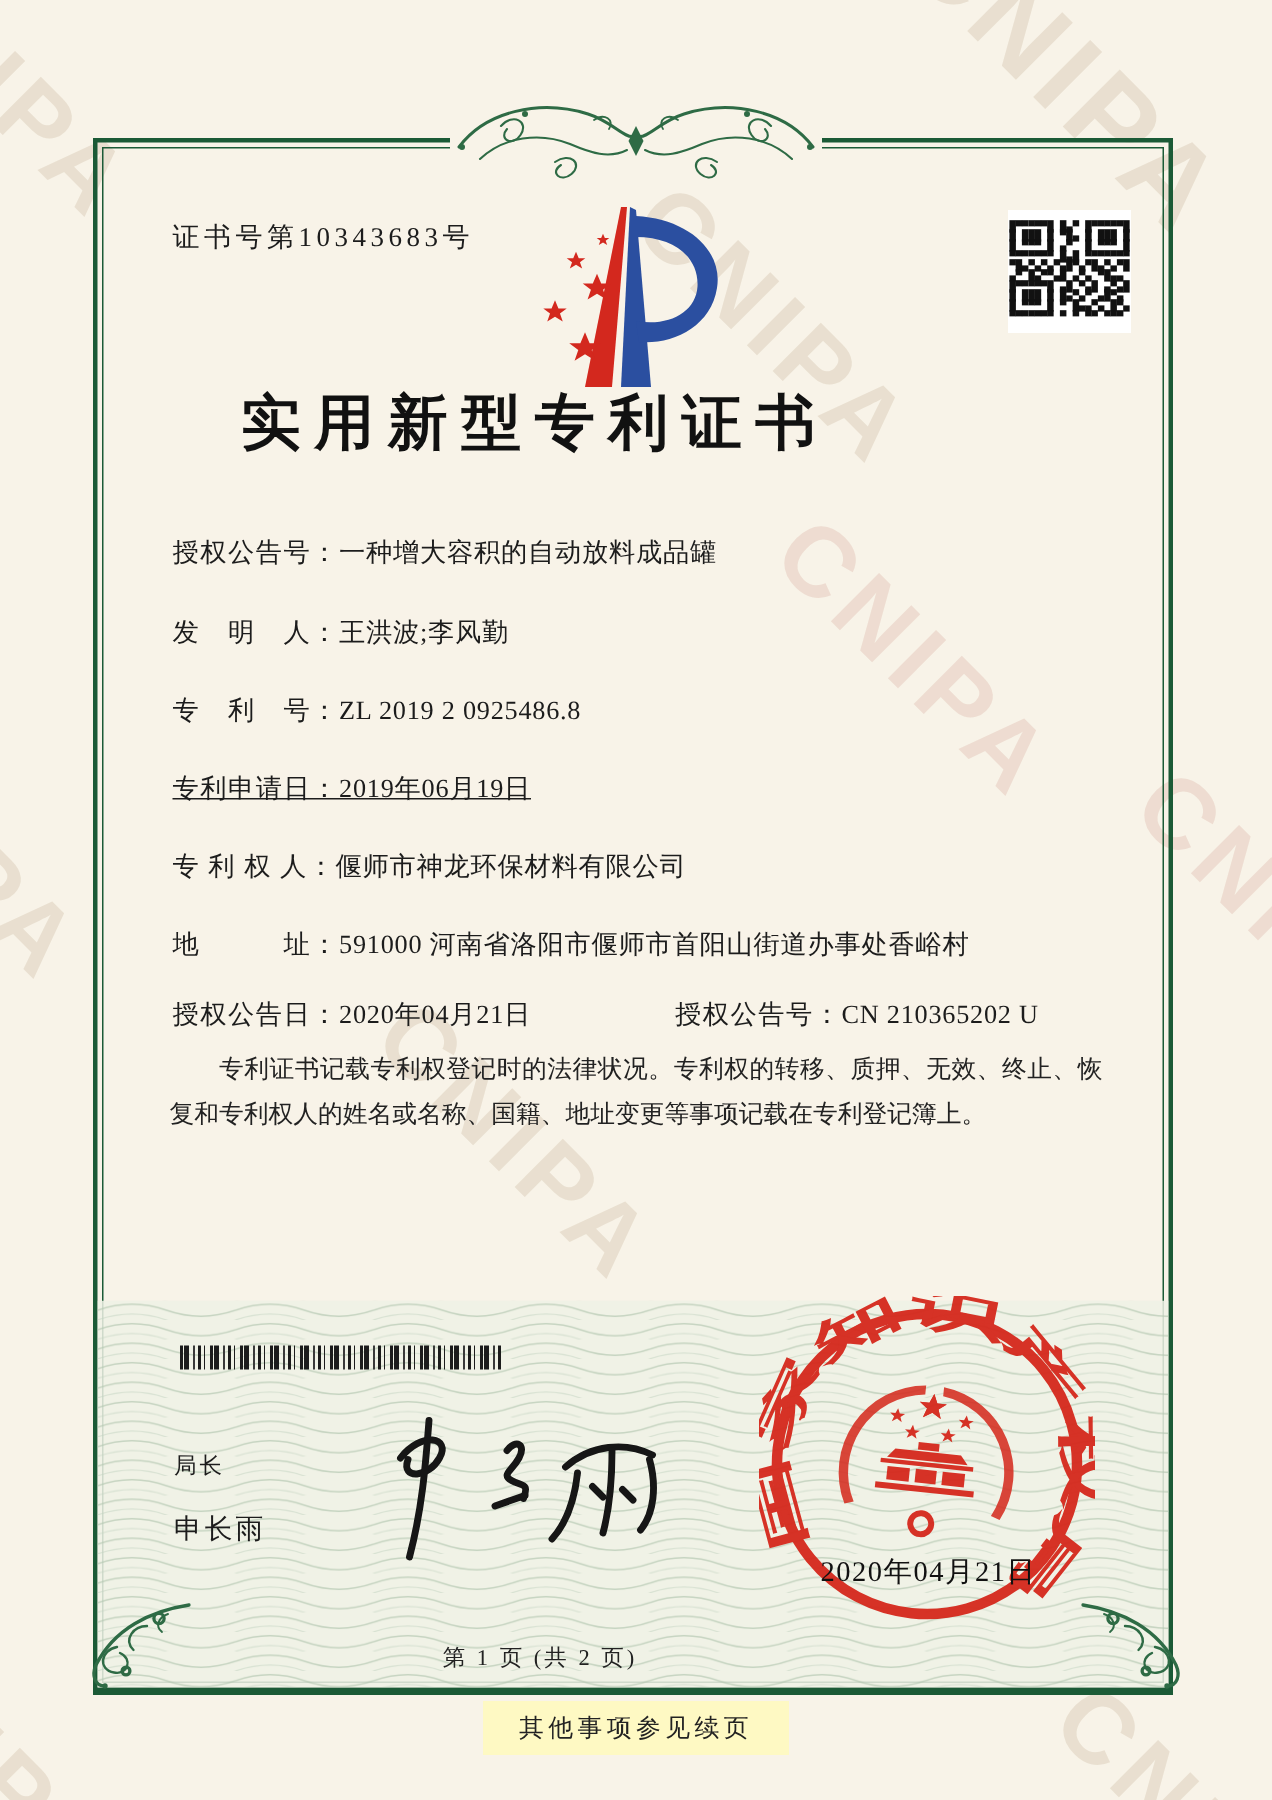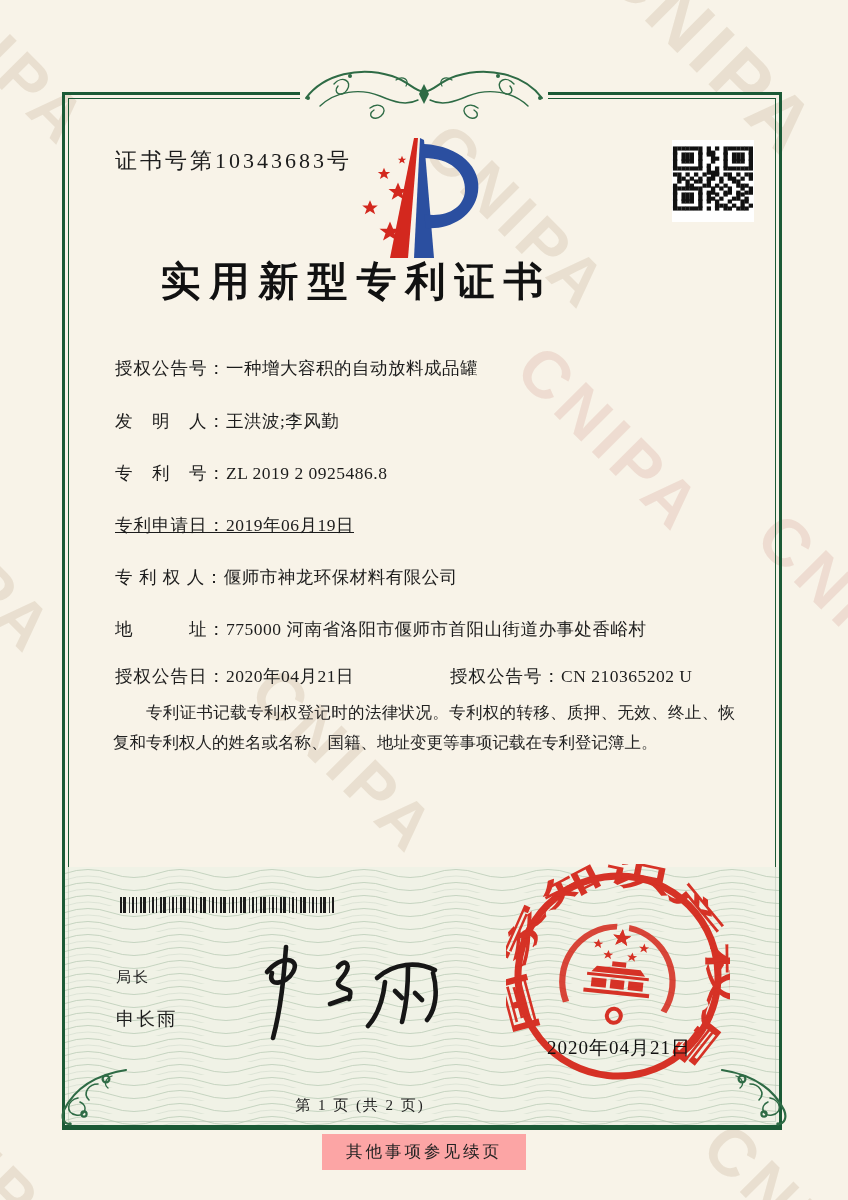--- a/index.html
+++ b/index.html
@@ -25,21 +25,21 @@
     position:absolute;left:62px;top:92px;width:714px;height:1030px;
     border:3px solid #1b5a36;border-bottom-width:5px;z-index:2;
   }
   .frame-inner{
     position:absolute;left:3px;top:3px;right:3px;bottom:3px;
     border:1px solid #1b5a36;
   }
   
   .guilloche{position:absolute;left:0;bottom:0;width:100%;height:258px;z-index:0;}
   
-  .cert-no{position:absolute;left:115px;top:146px;z-index:3;font-size:22px;letter-spacing:3px;}
+  .cert-no{position:absolute;left:115px;top:146px;z-index:3;font-size:18px;letter-spacing:3px;}
   .logo{position:absolute;left:352px;top:134px;z-index:3;}
   .qr-box{
     position:absolute;left:672px;top:140px;width:82px;height:82px;z-index:3;
     background:#ffffff;display:flex;align-items:center;justify-content:center;
   }
   .qr-box pre{
     margin:0;font-family:"DejaVu Sans Mono","Liberation Mono",monospace;
     font-size:7px;line-height:0.95;letter-spacing:0;color:#111;
   }
   .title{
@@ -75,21 +75,21 @@
     text-align:center;font-size:19px;letter-spacing:1px;color:#111;
   }
   .page-info{
     position:absolute;left:0;top:1096px;width:720px;z-index:3;
     text-align:center;font-size:15px;letter-spacing:2px;color:#222;
   }
   .continuation{
     position:absolute;left:0;top:1134px;width:848px;z-index:3;text-align:center;
   }
   .continuation span{
-    display:inline-block;background:#fca5a5;padding:7px 24px;
+    display:inline-block;background:#fef9c3;padding:7px 24px;
     font-size:16.5px;letter-spacing:3px;color:#222;
   }
   .ornament-top{position:absolute;left:300px;top:64px;z-index:3;}
   .corner-fl{position:absolute;z-index:3;}
 </style>
 </head>
 <body>
 
 <div class="wm" style="left:-58px;top:-56px;">CNIPA</div>
 <div class="wm big" style="left:648px;top:-78px;">CNIPA</div>
@@ -209,21 +209,21 @@
 <div class="field-row" style="top:461px;">
   <span class="field-label">专　利　号：</span><span class="field-value">ZL 2019 2 0925486.8</span>
 </div>
 <div class="field-row" style="top:513px;text-decoration:underline;">
   <span class="field-label">专利申请日：</span><span class="field-value">2019年06月19日</span>
 </div>
 <div class="field-row" style="top:565px;font-family:Liberation Serif, serif;">
   <span class="field-label">专 利 权 人：</span><span class="field-value">偃师市神龙环保材料有限公司</span>
 </div>
 <div class="field-row" style="top:617px;">
-  <span class="field-label">地　　　址：</span><span class="field-value">775000 河南省洛阳市偃师市首阳山街道办事处香峪村</span>
+  <span class="field-label">地　　　址：</span><span class="field-value">591000 河南省洛阳市偃师市首阳山街道办事处香峪村</span>
 </div>
 <div class="field-row" style="top:664px;width:620px;">
   <span class="field-label">授权公告日：</span><span class="field-value">2020年04月21日</span>
   <span class="grant-pub">
     <span class="field-label">授权公告号：</span><span class="field-value">CN 210365202 U</span>
   </span>
 </div>
 
 <div class="paras">
   <p>专利证书记载专利权登记时的法律状况。专利权的转移、质押、无效、终止、恢复和专利权人的姓名或名称、国籍、地址变更等事项记载在专利登记簿上。</p>

